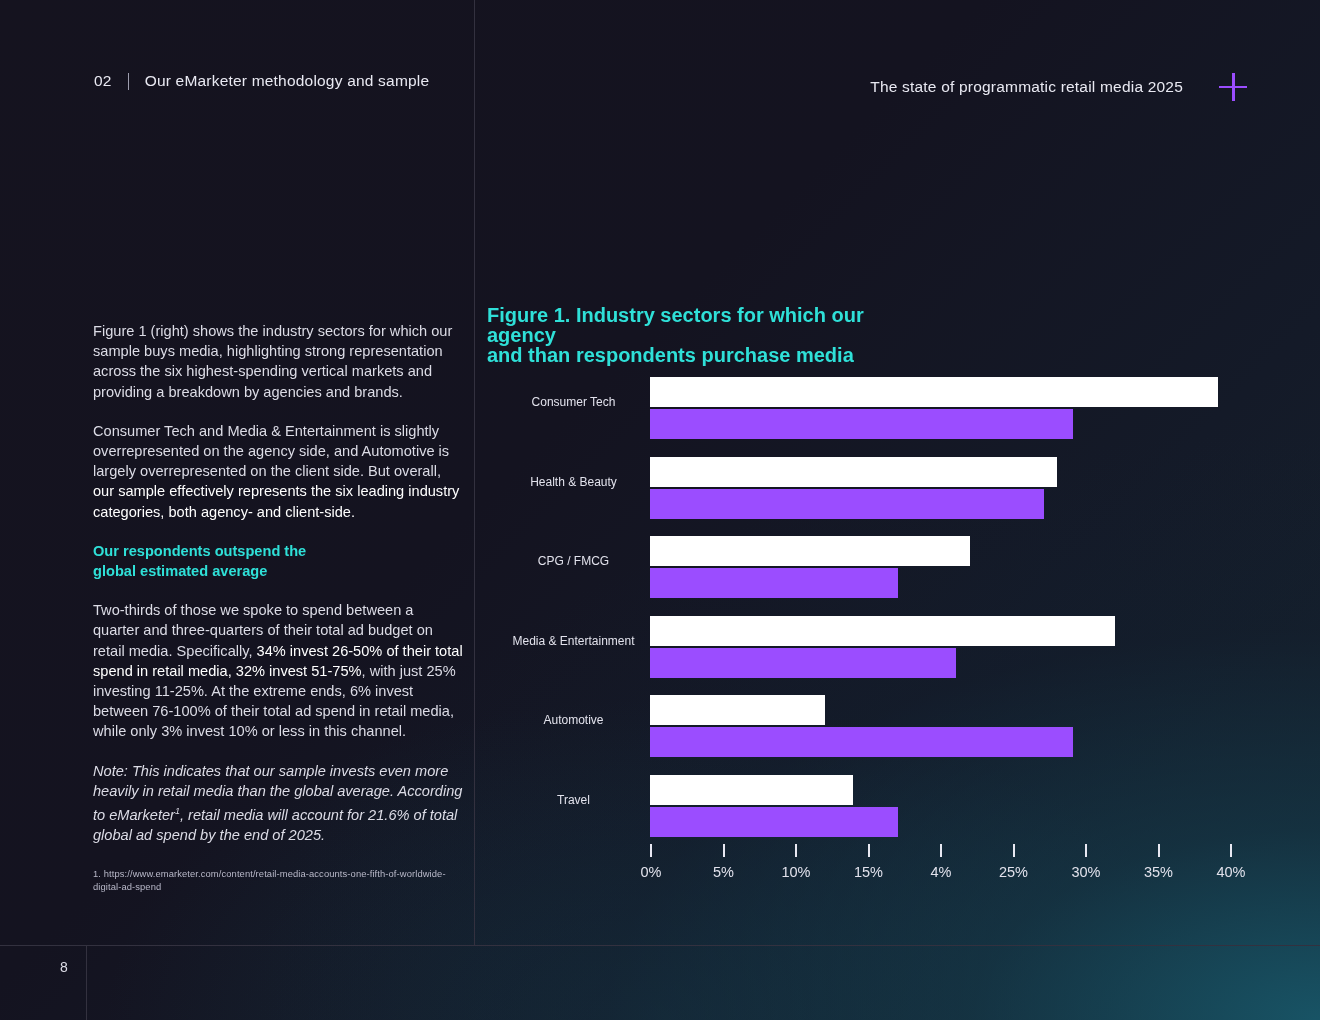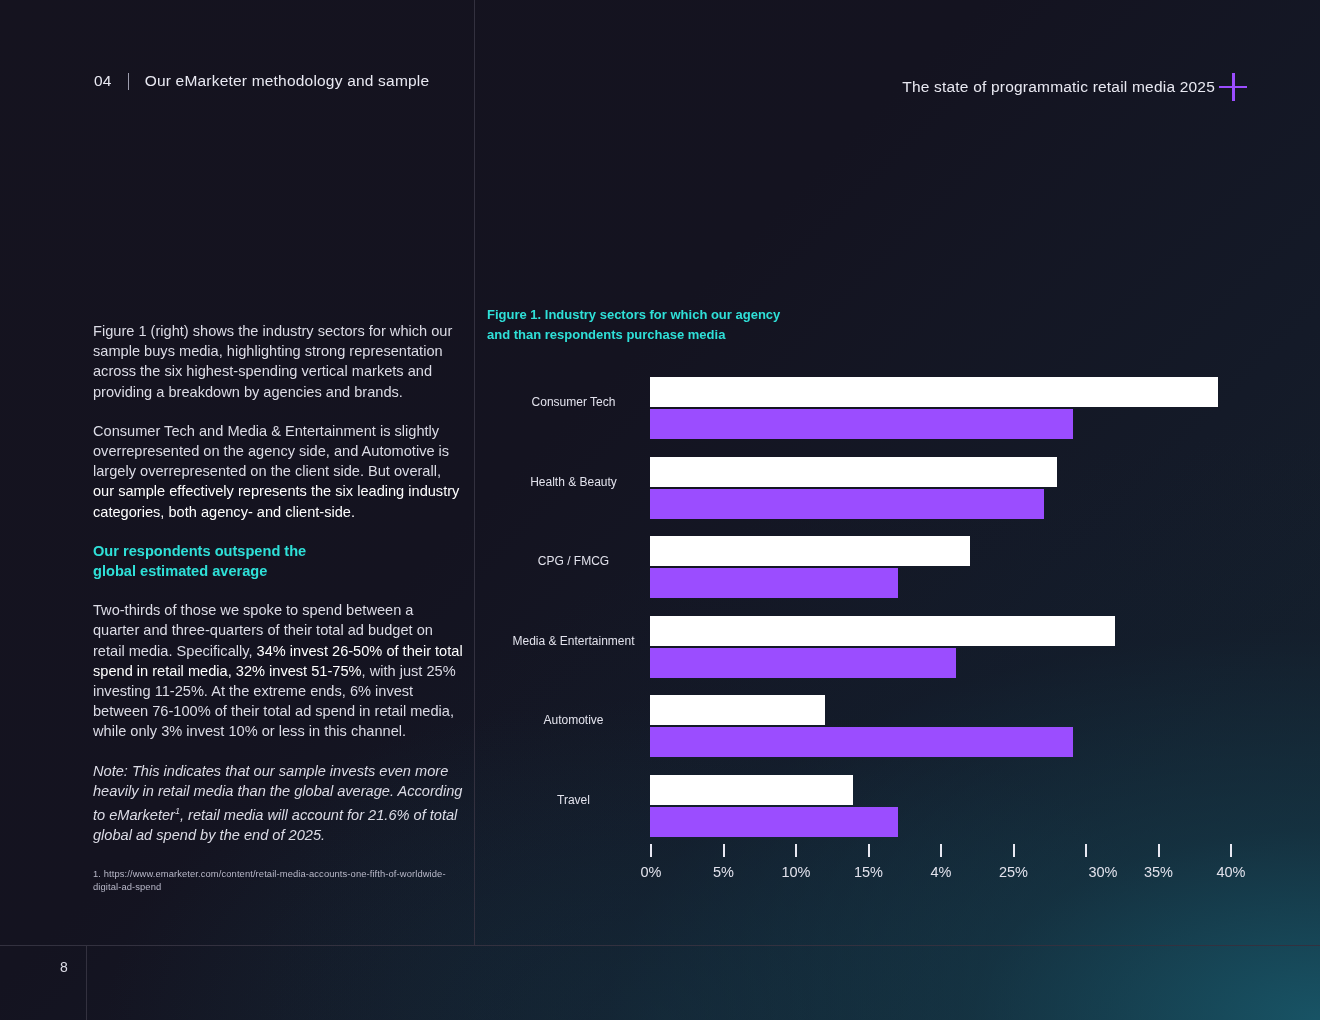--- a/index.html
+++ b/index.html
@@ -48,21 +48,21 @@
     width: 1px;
     height: 17px;
     background: #9d9dae;
     margin-right: 16px;
   }
   .hdr-right {
     position: absolute;
     right: 72px; top: 0;
     display: flex;
     align-items: center;
-    gap: 3px;
+    gap: 35px;
     font-size: 15.5px;
     letter-spacing: 0.2px;
     color: #e9e9f2;
   }
   .plus-icon {
     position: relative;
     width: 30px; height: 30px;
     display: inline-block;
     flex: 0 0 auto;
   }
@@ -128,21 +128,21 @@
     margin-top: 22px;
     letter-spacing: 0.1px;
     word-break: break-word;
   }
 
   
   .figure { position: absolute; left: 487px; top: 305px; right: 0; }
   .fig-title {
     color: #2fe0d8;
     font-weight: bold;
-    font-size: 13px;
+    font-size: 20px;
     line-height: 20px;
     width: 400px;
   }
 
   
   .chart {
     position: absolute;
     left: 0; top: 58px;
     width: 790px;
     height: 530px;
@@ -199,21 +199,21 @@
     white-space: nowrap;
   }
 </style>
 </head>
 <body>
 
 <div id="page">
 
   <div class="top-header">
     <div class="hdr-left">
-      <span class="hdr-num">04</span>
+      <span class="hdr-num">02</span>
       <span class="hdr-divider"></span>
       <span>Our eMarketer methodology and sample</span>
     </div>
     <div class="hdr-right">
       <span>The state of programmatic retail media 2025</span>
       <span class="plus-icon"></span>
     </div>
   </div>
 
   <div class="content">
@@ -300,21 +300,21 @@
             <div class="tick-label" style="left: 73.5px;">5%</div>
             <div class="tick" style="left: 145px;"></div>
             <div class="tick-label" style="left: 146px;">10%</div>
             <div class="tick" style="left: 217.5px;"></div>
             <div class="tick-label" style="left: 218.5px;">15%</div>
             <div class="tick" style="left: 290px;"></div>
             <div class="tick-label" style="left: 291px;">4%</div>
             <div class="tick" style="left: 362.5px;"></div>
             <div class="tick-label" style="left: 363.5px;">25%</div>
             <div class="tick" style="left: 435px;"></div>
-            <div class="tick-label" style="left: 453px;">30%</div>
+            <div class="tick-label" style="left: 436px;">30%</div>
             <div class="tick" style="left: 507.5px;"></div>
             <div class="tick-label" style="left: 508.5px;">35%</div>
             <div class="tick" style="left: 580px;"></div>
             <div class="tick-label" style="left: 581px;">40%</div>
           </div>
       </div>
 
     </div>
   </div>
 </div>

